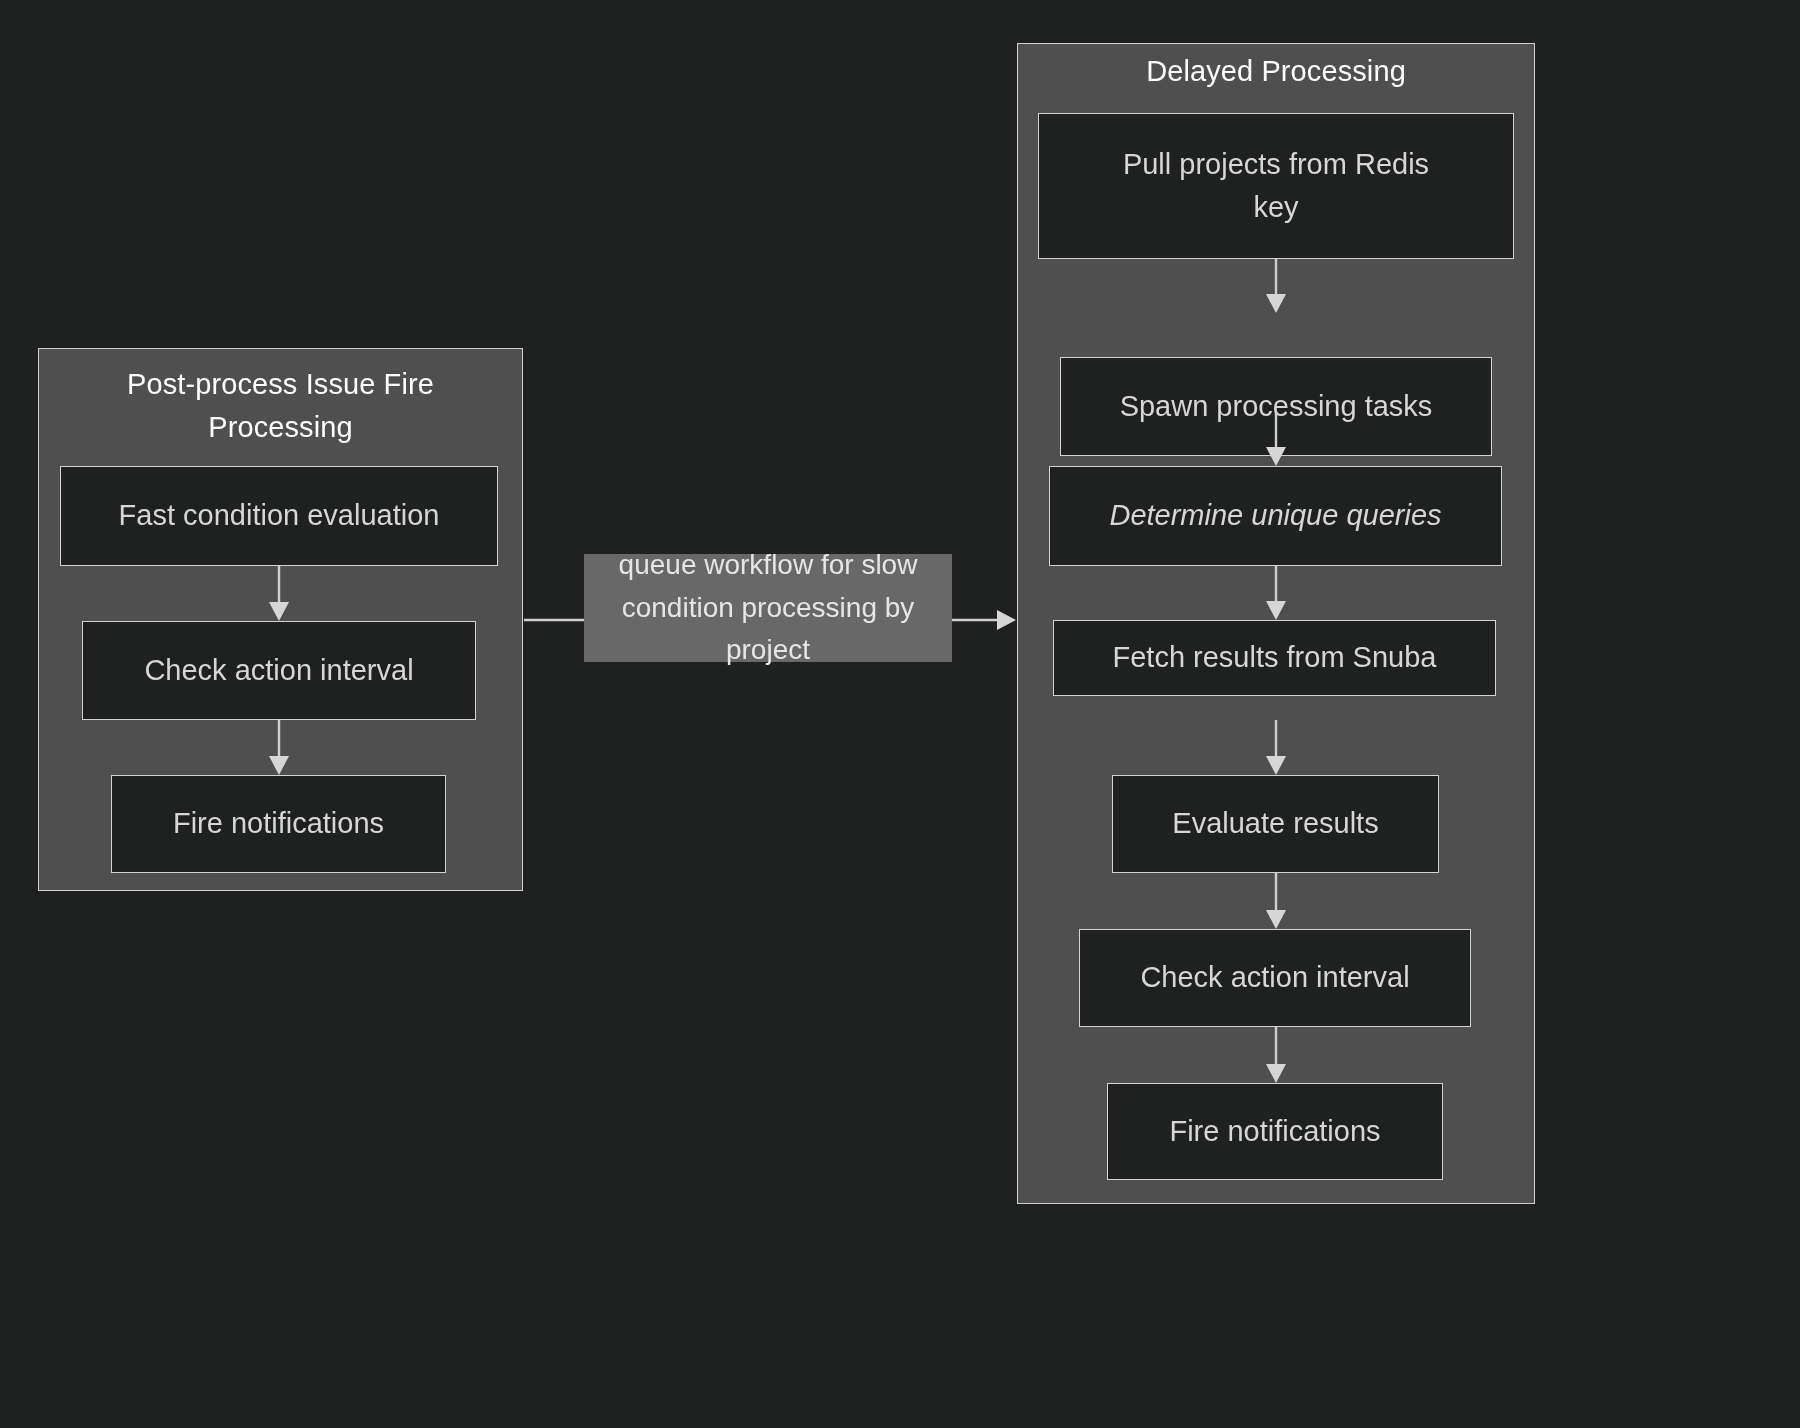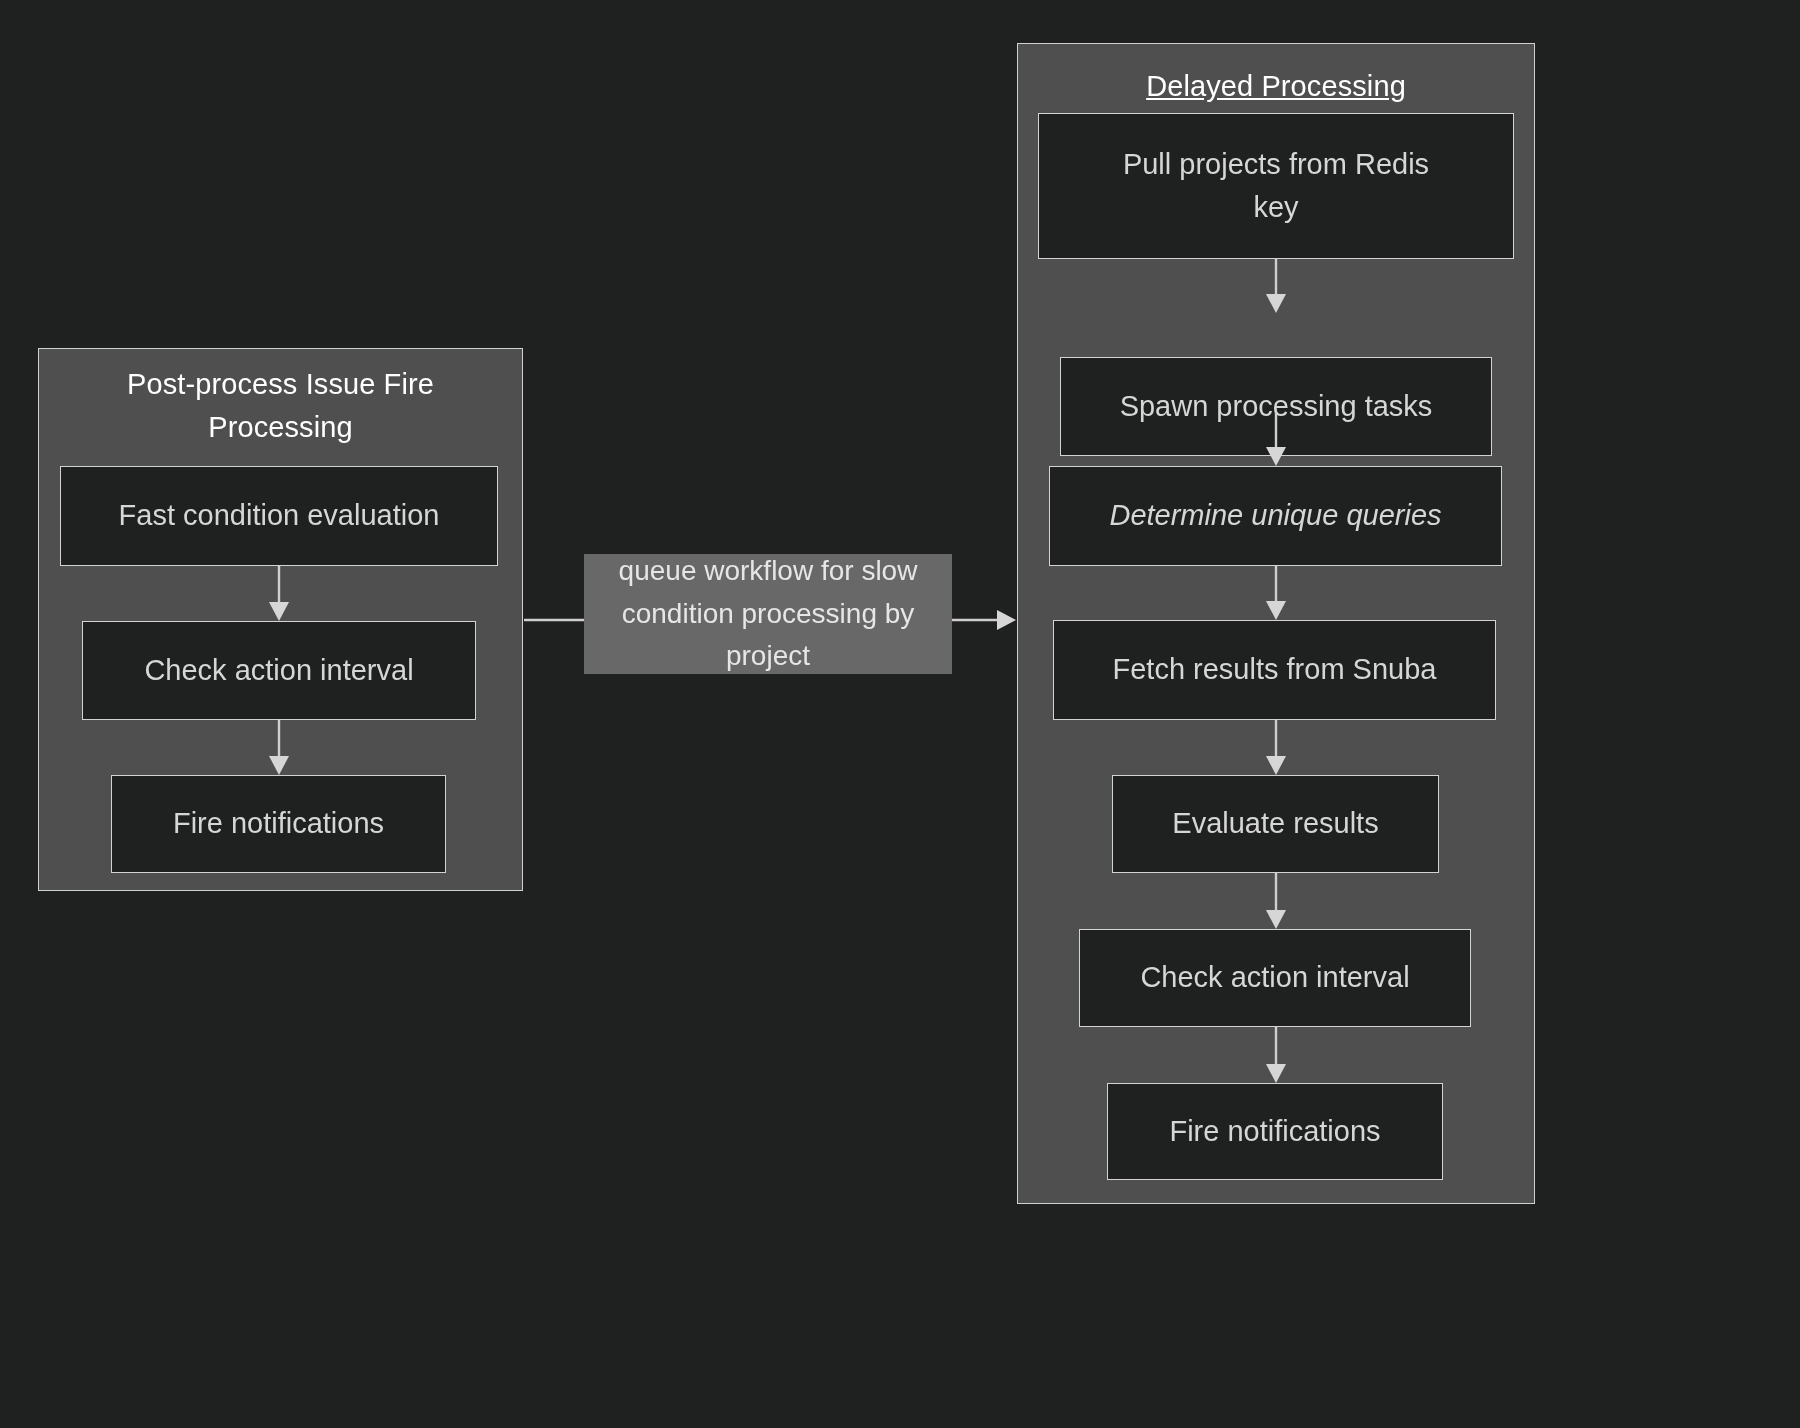--- a/index.html
+++ b/index.html
@@ -102,37 +102,37 @@
 
   <div class="node" style="left:82px; top:621px; width:394px; height:99px;">
     <span>Check action interval</span>
   </div>
 
   <div class="node" style="left:111px; top:775px; width:335px; height:98px;">
     <span>Fire notifications</span>
   </div>
 
   <div class="subgraph" style="left:1017px; top:43px; width:518px; height:1161px;">
-    <div class="subgraph-title" style="top:21px;text-decoration:underline;">Delayed Processing</div>
+    <div class="subgraph-title" style="top:6px;">Delayed Processing</div>
   </div>
 
   <div class="node" style="left:1038px; top:113px; width:476px; height:146px;">
     <span>Pull projects from Redis
 key</span>
   </div>
 
   <div class="node" style="left:1060px; top:313px; width:432px; height:99px;margin-top:44px;">
     <span>Spawn processing tasks</span>
   </div>
 
   <div class="node" style="left:1049px; top:466px; width:453px; height:100px;font-style:italic;">
     <span>Determine unique queries</span>
   </div>
 
-  <div class="node" style="left:1053px; top:620px; width:443px; height:100px;">
+  <div class="node" style="left:1053px; top:620px; width:443px; height:76px;">
     <span>Fetch results from Snuba</span>
   </div>
 
   <div class="node" style="left:1112px; top:775px; width:327px; height:98px;">
     <span>Evaluate results</span>
   </div>
 
   <div class="node" style="left:1079px; top:929px; width:392px; height:98px;">
     <span>Check action interval</span>
   </div>
@@ -182,19 +182,19 @@
       <path class="edge-line" d="M1276,873 L1276,915"></path>
       <polygon class="arrowhead" points="1276,929 1266,910 1286,910"></polygon>
     </g>
 
     <g>
       <path class="edge-line" d="M1276,1027 L1276,1069"></path>
       <polygon class="arrowhead" points="1276,1083 1266,1064 1286,1064"></polygon>
     </g>
   </svg>
 
-  <div class="edge-label" style="left:584px; top:554px; width:368px; height:120px;">
+  <div class="edge-label" style="left:584px; top:554px; width:368px; height:108px;">
     <span>queue workflow for slow
 condition processing by
 project</span>
   </div>
 
 </div>
 
 </body></html>

